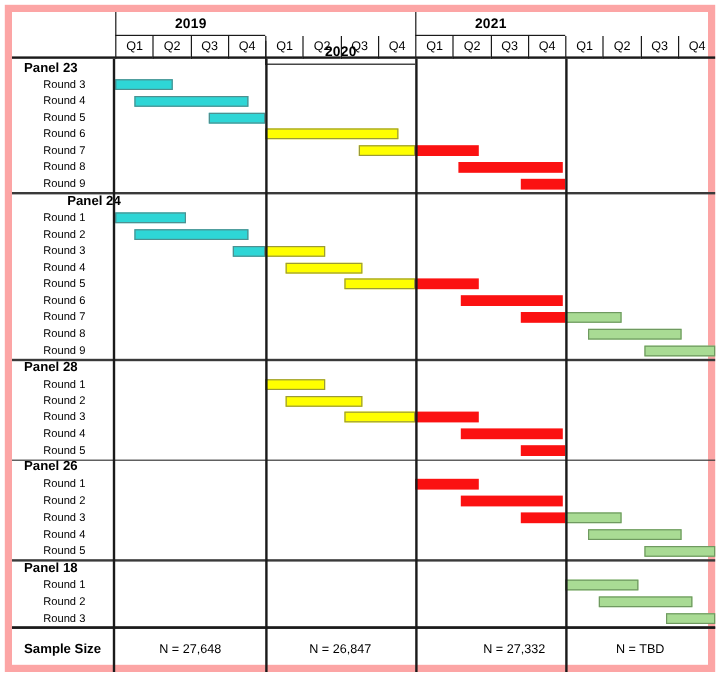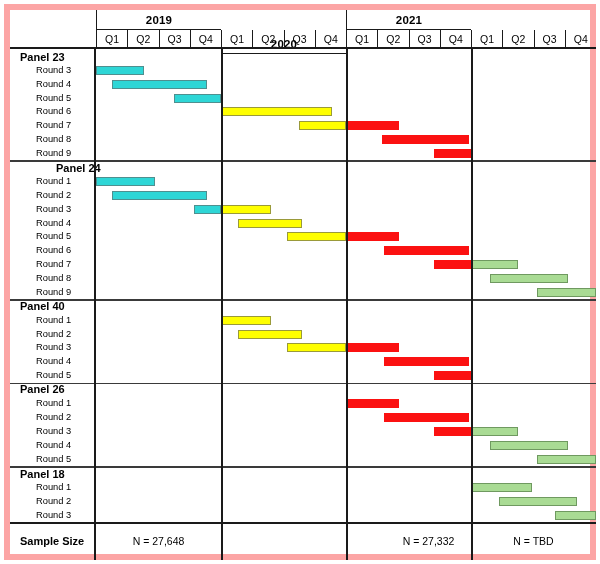--- a/index.html
+++ b/index.html
@@ -192,21 +192,21 @@
         <div class="round-label" style="top: 236.129px;">Round 6</div>
         <div class="bar red" style="left: 373.5px; top: 236.129px; width: 85.9375px;"></div>
         <div class="round-label" style="top: 249.94px;">Round 7</div>
         <div class="bar red" style="left: 423.5px; top: 249.94px; width: 37.5px;"></div>
         <div class="bar green" style="left: 461px; top: 249.94px; width: 46.875px;"></div>
         <div class="round-label" style="top: 263.75px;">Round 8</div>
         <div class="bar green" style="left: 479.75px; top: 263.75px; width: 78.125px;"></div>
         <div class="round-label" style="top: 277.56px;">Round 9</div>
         <div class="bar green" style="left: 526.625px; top: 277.56px; width: 59.375px;"></div>
         <div class="abs group-rule" style="top: 288.966px; left: 0px; width: 586px;"></div>
-        <div class="panel-title" style="top: 291.466px;">Panel 40</div>
+        <div class="panel-title" style="top: 291.466px;">Panel 28</div>
         <div class="round-label" style="top: 305.871px;">Round 1</div>
         <div class="bar yellow" style="left: 211px; top: 305.871px; width: 50px;"></div>
         <div class="round-label" style="top: 319.681px;">Round 2</div>
         <div class="bar yellow" style="left: 228.188px; top: 319.681px; width: 64.0625px;"></div>
         <div class="round-label" style="top: 333.491px;">Round 3</div>
         <div class="bar yellow" style="left: 276.625px; top: 333.491px; width: 59.375px;"></div>
         <div class="bar red" style="left: 336px; top: 333.491px; width: 53.125px;"></div>
         <div class="round-label" style="top: 347.302px;">Round 4</div>
         <div class="bar red" style="left: 373.5px; top: 347.302px; width: 85.9375px;"></div>
         <div class="round-label" style="top: 361.112px;">Round 5</div>
@@ -233,17 +233,18 @@
         <div class="round-label" style="top: 500.595px;">Round 3</div>
         <div class="bar green" style="left: 545.375px; top: 500.595px; width: 40.625px;"></div>
         <div class="abs group-rule" style="top: 512px; left: 0px; width: 586px;"></div>
         <div class="abs label-rule" style="left: 83.8px; top: 39px; height: 511px;"></div>
         <div class="abs year-rule" style="left: 211px; top: 39px; height: 511px;"></div>
         <div class="abs year-rule" style="left: 336px; top: 39px; height: 511px;"></div>
         <div class="abs year-rule" style="left: 461px; top: 39px; height: 511px;"></div>
         <div class="abs group-rule thick" style="top: 512px; left: 0px; width: 586px;"></div>
         <div class="sample-label" style="top: 525px;">Sample Size</div>
         <div class="sample-cell" style="left: 86px; top: 512px; width: 125px; height: 38px;">N = 27,648</div>
+        <div class="sample-cell" style="left: 211px; top: 512px; width: 125px; height: 38px;">N = 26,847</div>
         <div class="sample-cell" style="left: 336px; top: 512px; width: 125px; height: 38px; padding-left: 20px;">N = 27,332</div>
         <div class="sample-cell" style="left: 461px; top: 512px; width: 125px; height: 38px;">N = TBD</div>
       </div>
   </div>
 </div>
 
 </body></html>

